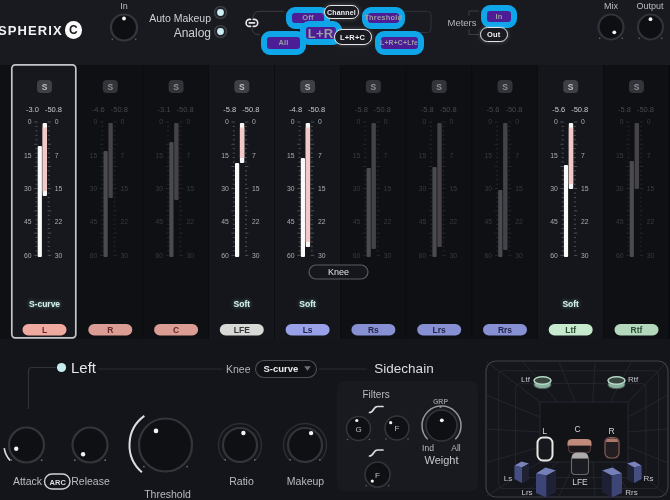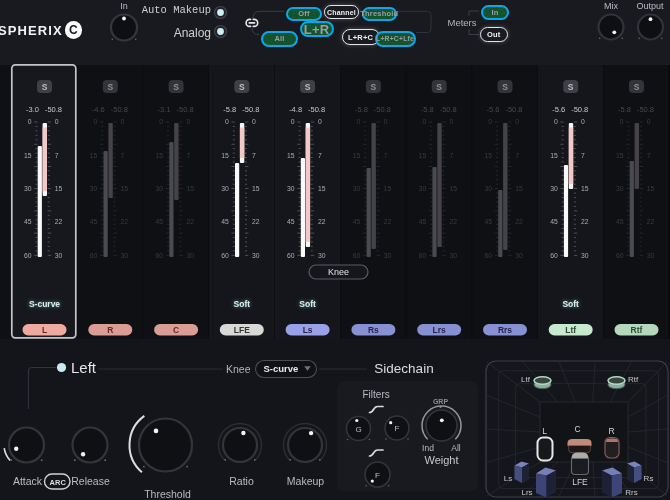--- a/index.html
+++ b/index.html
@@ -1,20 +1,20 @@
 <!DOCTYPE html>
 <html><head><meta charset="utf-8">
 <style>
 html,body{margin:0;padding:0;background:#101116;}
 #app{position:relative;width:670px;height:500px;overflow:hidden;
  font-family:"Liberation Sans",sans-serif; background:#101116;}
 .abs{position:absolute;}
-.btn{position:absolute;border:2px solid #0ea5e9;border-radius:9px;
+.btn{position:absolute;border:6px solid #0ea5e9;border-radius:9px;
  color:#9b9ea5;font-size:8px;font-weight:bold;display:flex;align-items:center;
- justify-content:center;background:#14532d;letter-spacing:.2px;}
+ justify-content:center;background:#4c1d95;letter-spacing:.2px;}
 .btn.sel{border:1.5px solid #e4e5e9;color:#eef0f2;background:#1a1b20;
  box-shadow:0 0 4px rgba(255,255,255,.25);}
 </style></head><body>
 <div id="app">
 
 <div class="abs" style="left:0;top:0;width:670px;height:65px;background:#191a1f;"></div>
 <div class="abs" style="left:0;top:65px;width:670px;height:274px;background:#0f1014;"></div>
 <div class="abs" style="left:0;top:339px;width:670px;height:161px;background:#14151a;"></div>
 <div class="abs" style="left:-2px;top:23px;color:#f2f3f5;font-size:13px;font-weight:bold;letter-spacing:1.1px;">SPHERIX</div>
 <div class="abs" style="left:64.5px;top:21px;width:17.5px;height:17.5px;border-radius:50%;background:#fbfbfc;color:#17181d;font-size:12px;font-weight:bold;display:flex;align-items:center;justify-content:center;">C</div>
@@ -43,28 +43,28 @@
         <path d="M 253.2 19.4 L 254.2 19.4 A 3.5 3.5 0 0 1 254.2 26.4 L 253.2 26.4"></path>
         <line x1="249.2" y1="22.9" x2="254.6" y2="22.9"></line>
       </g>
       <path d="M 253 18 Q 253 11.3 260 11.3 L 284 11.3" fill="none" stroke="#3a3d44" stroke-width="1"></path>
       <path d="M 252 28 Q 252 34.5 259 34.5 L 259.5 34.5" fill="none" stroke="#3a3d44" stroke-width="1"></path>
       <path d="M 397 11.3 L 427.5 11.3 Q 431 11.3 431 14.8 L 431 29 Q 431 32.5 427.5 32.5 L 416 32.5" fill="none" stroke="#30333a" stroke-width="1"></path>
       <path d="M 479 11 L 469 11 L 469 16" fill="none" stroke="#3a3d44" stroke-width="1"></path>
       <path d="M 469 29 L 469 34.5 L 479 34.5" fill="none" stroke="#3a3d44" stroke-width="1"></path>
       <text x="462" y="26" fill="#b2b4ba" font-size="9.5" text-anchor="middle">Meters</text>
     </svg>
-<div class="abs" style="right:459px;top:4px;color:#ced0d5;font-size:10.5px;font-family:Liberation Mono, monospace;">Auto Makeup</div>
+<div class="abs" style="right:459px;top:12px;color:#ced0d5;font-size:10.5px;">Auto Makeup</div>
 <div class="abs" style="right:459px;top:26px;color:#ced0d5;font-size:12px;">Analog</div>
 <div class="btn" style="left:286px;top:6.5px;width:32px;height:10.5px;font-size:7.5px;">Off</div>
 <div class="btn sel" style="left:324px;top:5px;width:33.0px;height:12.0px;font-size:7px;">Channel</div>
 <div class="btn" style="left:361.5px;top:6.5px;width:31.5px;height:10.5px;font-size:7.5px;">Threshold</div>
 <div class="btn" style="left:261px;top:30.5px;width:33px;height:12px;font-size:7.5px;">All</div>
 <div class="btn" style="left:299.5px;top:21px;width:30px;height:12px;font-size:13px;">L+R</div>
-<div class="btn sel" style="left:333.5px;top:29px;width:36.0px;height:14.0px;font-size:7.5px;margin-left:8px;">L+R+C</div>
+<div class="btn sel" style="left:333.5px;top:29px;width:36.0px;height:14.0px;font-size:7.5px;">L+R+C</div>
 <div class="btn" style="left:374.5px;top:30.5px;width:37px;height:12px;font-size:6.8px;">L+R+C+Lfe</div>
 <div class="btn" style="left:481px;top:4.5px;width:24px;height:11px;font-size:7.5px;">In</div>
 <div class="btn sel" style="left:480px;top:26.5px;width:25.5px;height:13.0px;font-size:7.5px;">Out</div>
 <svg class="abs" style="left:0;top:0" width="670" height="500" viewBox="0 0 670 500">
       <rect x="11.6" y="65" width="65.8" height="274" fill="#17181d"></rect>
       <rect x="76.9" y="65" width="1.4" height="274" fill="#08090c"></rect>
       <rect x="37.0" y="80" width="15" height="13" rx="4" fill="#3e4046"></rect>
       <text x="44.5" y="89.5" fill="#bcbec4" font-size="8.5" font-weight="bold" text-anchor="middle">S</text>
       <text x="32.5" y="111.5" fill="#c6c8cd" font-size="7.5" text-anchor="middle">-3.0</text>
       <text x="53.5" y="111.5" fill="#c6c8cd" font-size="7.5" text-anchor="middle">-50.8</text>

